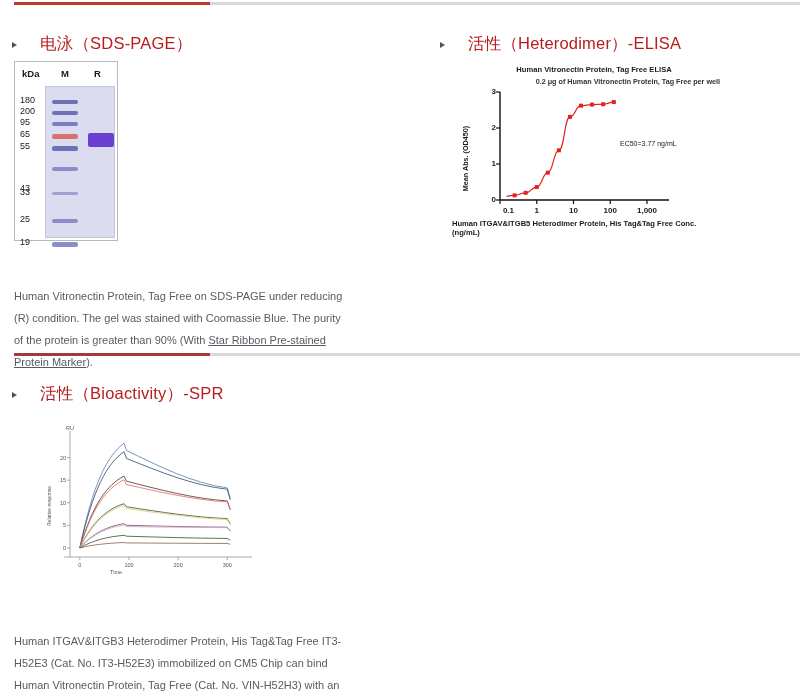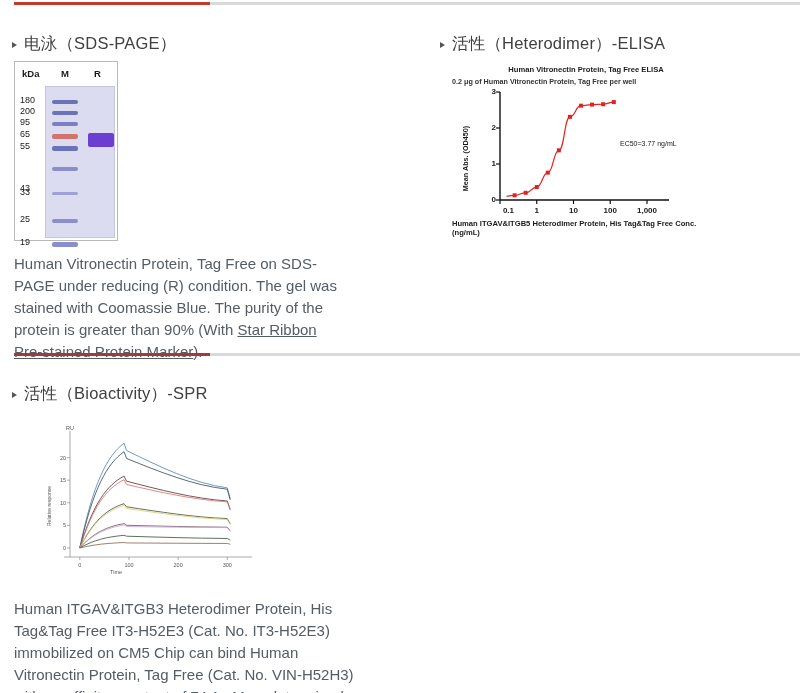--- a/index.html
+++ b/index.html
@@ -40,34 +40,36 @@
     display: inline-block;
     width: 0; height: 0;
     border-left: 5px solid #555;
     border-top: 3.5px solid transparent;
     border-bottom: 3.5px solid transparent;
     position: relative;
     top: 1px;
   }
   .section-title {
     font-size: 16.5px;
-    color: #404040;
+    color: #b91c1c;
     letter-spacing: 0.2px;
     font-family: "Liberation Sans", "DejaVu Sans", sans-serif;
+    margin-left: 16px;
   }
   #head-sds  { left: 12px; top: 33px; }
   #head-elisa{ left: 440px; top: 33px; }
   #head-spr  { left: 12px; top: 383px; }
 
   
   .caption {
     position: absolute;
-    font-size: 15px;
+    font-size: 11px;
     line-height: 22px;
     color: #555c63;
+    margin-top: 32px;
   }
   #cap-sds   { left: 14px;  top: 253px; width: 330px; }
   #cap-elisa { left: 452px; top: 253px; width: 340px; }
   #cap-spr   { left: 14px;  top: 598px; width: 340px; }
   .cap-link {
     color: #555c63;
     text-decoration: underline;
     cursor: pointer;
   }
 
@@ -112,26 +114,26 @@
   .lane-r .band { left: 42px; width: 26px; }
 
   
   #elisa-figure {
     position: absolute;
     left: 452px; top: 62px;
     width: 268px; height: 175px;
     background: #ffffff;
   }
   .elisa-title {
-    position: absolute; left: 0; top: 3px; width: 100%;
+    position: absolute; left: 8px; top: 3px; width: 100%;
     text-align: center; font-size: 7.6px; font-weight: bold; color: #1a1a1a;
   }
   .elisa-subtitle {
     position: absolute; left: 0; top: 15px; width: 100%;
-    text-align: left; font-size: 7.2px; color: #333; font-weight: bold;
+    text-align: right; font-size: 7.2px; color: #333; font-weight: bold;
   }
   .elisa-ylabel {
     position: absolute;
     left: -32px; top: 92px;
     width: 90px; text-align: center;
     font-size: 7.2px; font-weight: bold; color: #1a1a1a;
     transform: rotate(-90deg);
   }
   .elisa-xlabel {
     position: absolute; left: 0; top: 157px; width: 100%;

